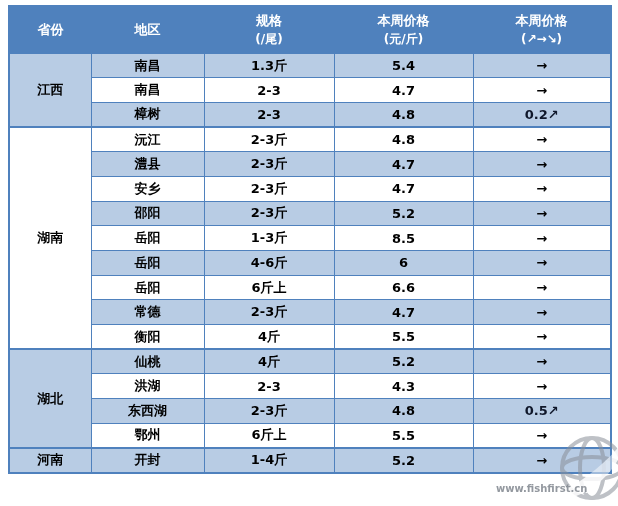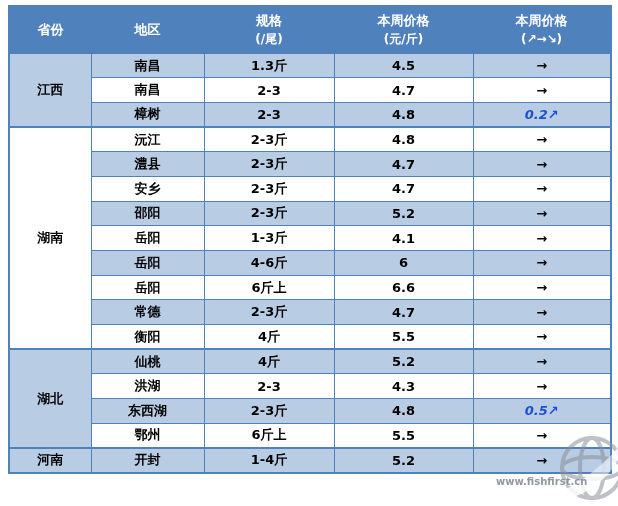--- a/index.html
+++ b/index.html
@@ -19,33 +19,33 @@
     overflow:hidden; white-space:nowrap;
   }
   .price thead th {
     background:#4f81bd; color:#ffffff; height:47px;
     border:0; line-height:19px;
   }
   .price tbody td { border:1px solid #4f81bd; height:24.7px; }
   .price tbody tr.gs td { border-top:2px solid #4f81bd; }
   td.b { background:#b8cce4; }
   td.w { background:#ffffff; }
-  td.up span { color:#1d4ed8;font-style:italic; }
+  td.up span { color:#0f172a; }
   .hdr2 { display:block; font-size:12px; }
 
   .watermark { position:absolute; left:420px; top:438px; width:198px; height:68px; pointer-events:none; }
   .wm-globe { position:absolute; right:-14px; top:-6px; opacity:0.55; }
   .wm-title {
     position:absolute; left:2px; top:8px; white-space:nowrap;
     font-size:28px; font-weight:bold; font-style:italic; letter-spacing:1px;
     color:rgba(128,134,142,0.72);
     text-shadow:1px 1px 0 #ffffff,-1px -1px 0 #ffffff,1px -1px 0 #ffffff,-1px 1px 0 #ffffff;
   }
   .wm-url {
-    position:absolute; left:76px; top:38px; font-size:10px; font-weight:bold;
+    position:absolute; left:76px; top:45px; font-size:10px; font-weight:bold;
     color:rgba(128,134,142,0.85);
     text-shadow:1px 1px 0 rgba(255,255,255,0.9);
   }
 </style>
 </head>
 <body>
 
 <table class="price">
   <colgroup>
     <col style="width:82px">
@@ -62,21 +62,21 @@
       <th><span>本周价格</span><span class="hdr2">(元/斤)</span></th>
       <th><span>本周价格</span><span class="hdr2">(↗→↘)</span></th>
     </tr>
   </thead>
   <tbody>
 
     <tr class="gs">
       <td class="b" rowspan="3"><span>江西</span></td>
       <td class="b"><span>南昌</span></td>
       <td class="b"><span>1.3斤</span></td>
-      <td class="b"><span>4.5</span></td>
+      <td class="b"><span>5.4</span></td>
       <td class="b"><span>→</span></td>
     </tr>
     <tr>
       <td class="w"><span>南昌</span></td>
       <td class="w"><span>2-3</span></td>
       <td class="w"><span>4.7</span></td>
       <td class="w"><span>→</span></td>
     </tr>
     <tr>
       <td class="b"><span>樟树</span></td>
@@ -106,21 +106,21 @@
     </tr>
     <tr>
       <td class="b"><span>邵阳</span></td>
       <td class="b"><span>2-3斤</span></td>
       <td class="b"><span>5.2</span></td>
       <td class="b"><span>→</span></td>
     </tr>
     <tr>
       <td class="w"><span>岳阳</span></td>
       <td class="w"><span>1-3斤</span></td>
-      <td class="w"><span>4.1</span></td>
+      <td class="w"><span>8.5</span></td>
       <td class="w"><span>→</span></td>
     </tr>
     <tr>
       <td class="b"><span>岳阳</span></td>
       <td class="b"><span>4-6斤</span></td>
       <td class="b"><span>6</span></td>
       <td class="b"><span>→</span></td>
     </tr>
     <tr>
       <td class="w"><span>岳阳</span></td>

